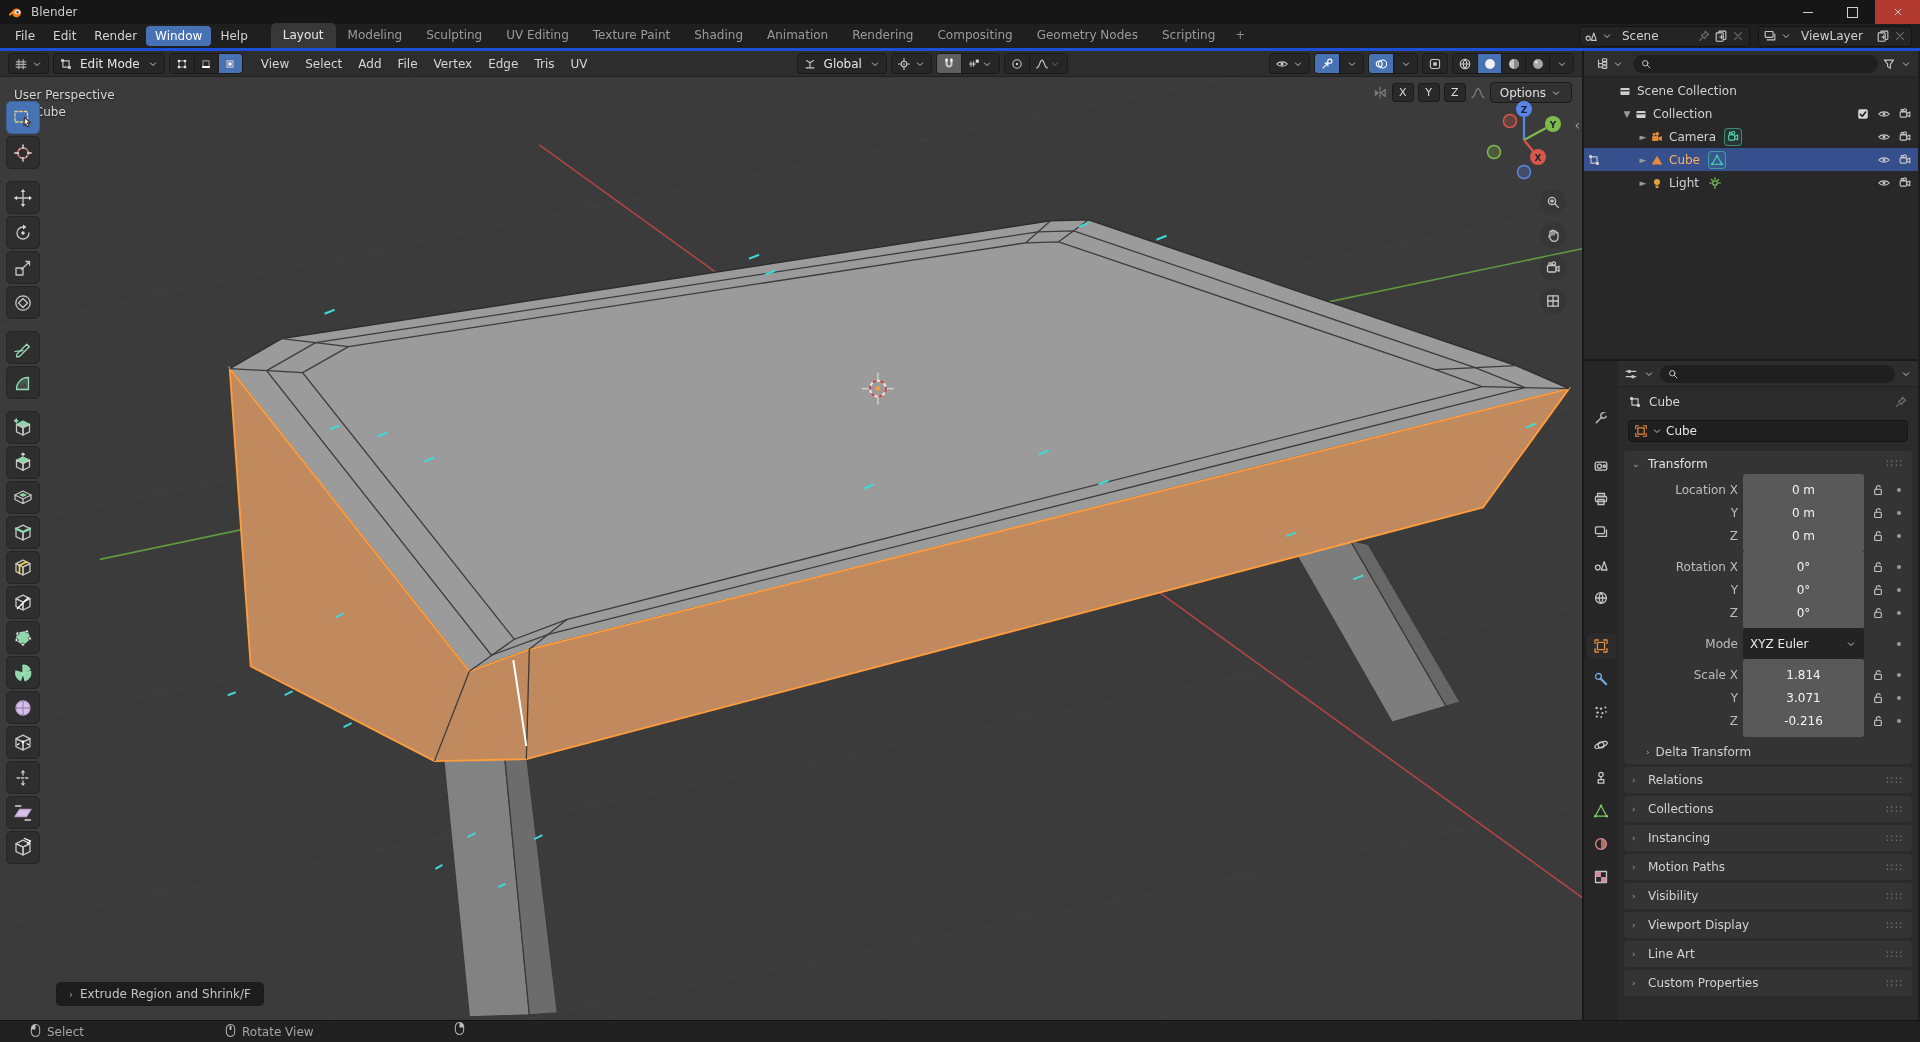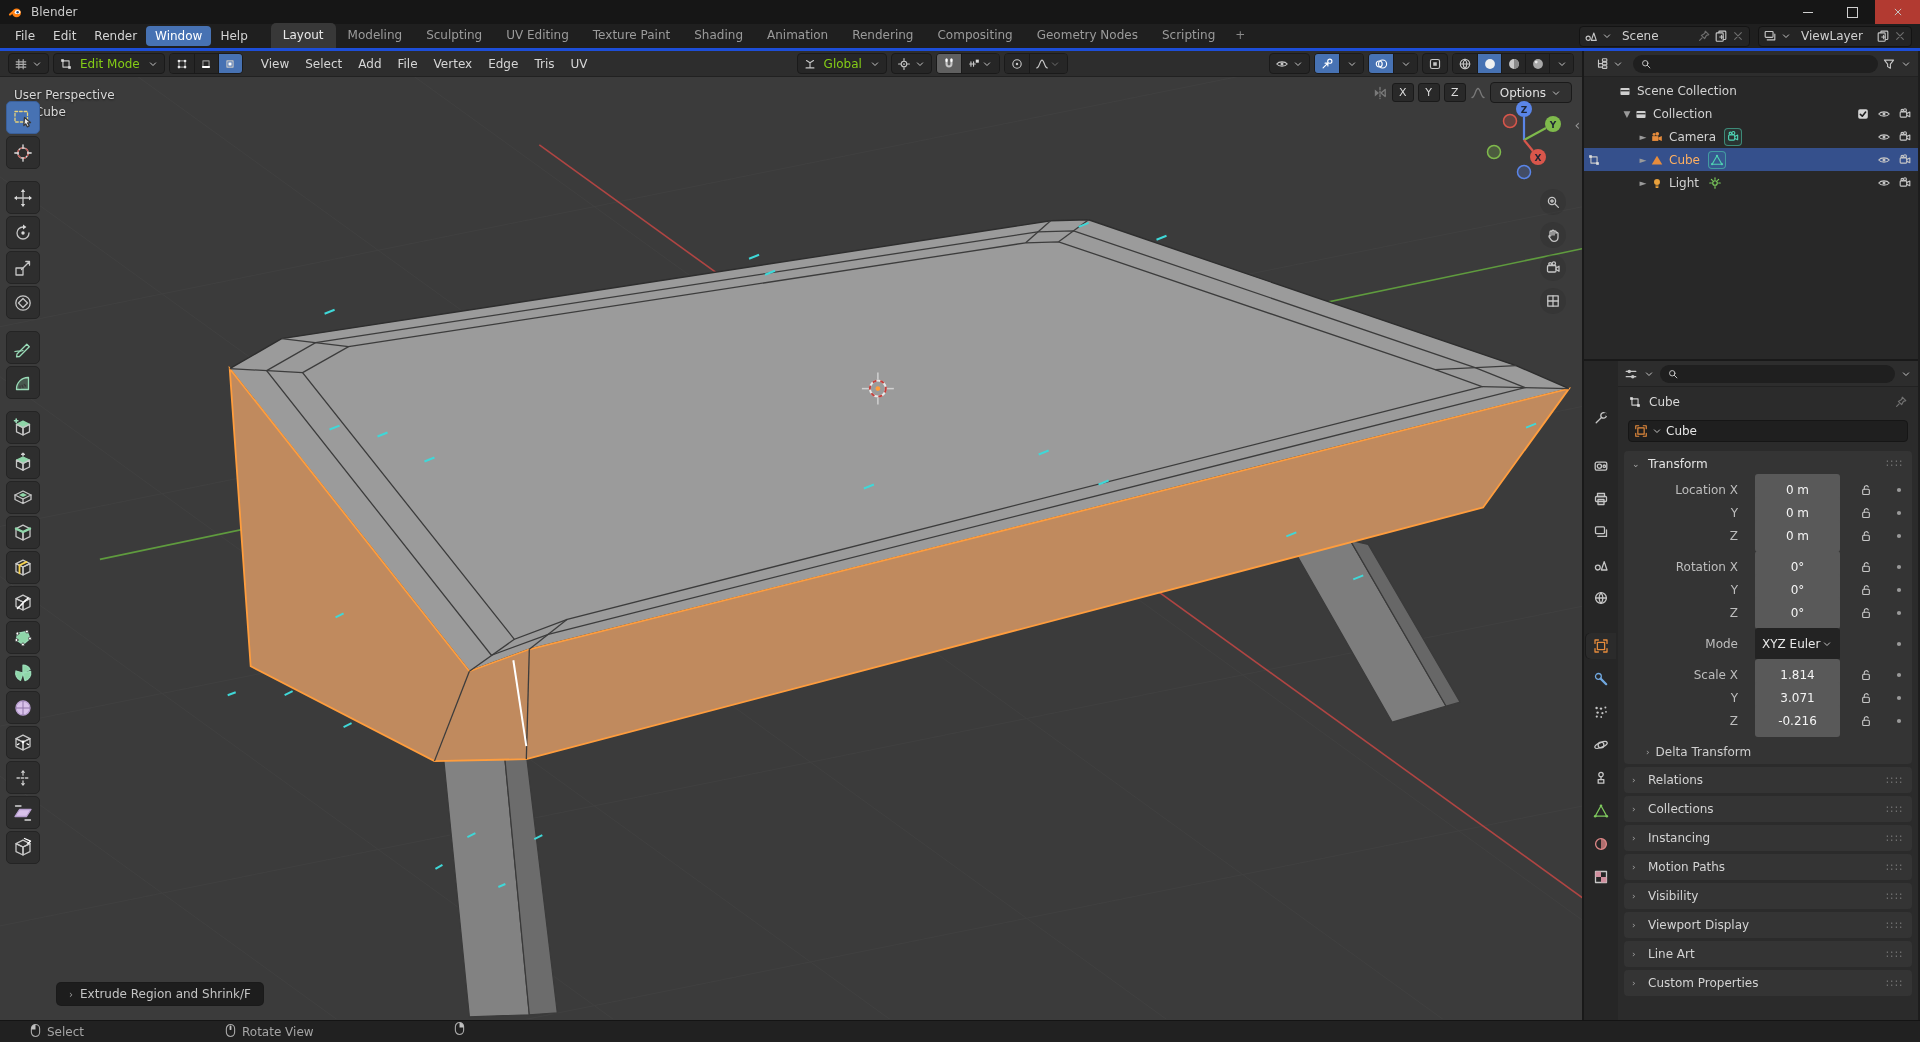--- a/index.html
+++ b/index.html
@@ -29,21 +29,21 @@
   .selector { display:flex; align-items:center; gap:3px; background:#242424; border:1px solid #131313; border-radius:4px; height:21px; padding:0 4px; }
   .sel-text { color:#d0d0d0; padding:0 6px; min-width:78px; }
   .dim { opacity:.45; }
 
   
   .workspace { flex:1; display:flex; min-height:0; }
   .vp-col { width:1584px; display:flex; flex-direction:column; border-right:2px solid #191919; }
 
   .vp-header { height:26px; background:#2d2d2d; display:flex; align-items:center; padding:0 8px; gap:4px; flex:none; border-bottom:1px solid #212121; }
   .widget { display:flex; align-items:center; gap:3px; background:#262626; border:1px solid #1a1a1a; border-radius:4px; height:21px; padding:0 5px; }
-  .widget .wtext { color:#84cc16; padding:0 4px; }
+  .widget .wtext { color:#e5e5e5; padding:0 4px; }
   .seg-group { display:flex; height:21px; border-radius:4px; overflow:hidden; border:1px solid #1a1a1a; }
   .seg { width:24px; display:flex; align-items:center; justify-content:center; background:#262626; }
   .seg + .seg { border-left:1px solid #1a1a1a; }
   .seg.active { background:#4772b3; }
   .vp-menus { display:flex; align-items:center; margin-left:6px; }
   .vp-menu { padding:4px 8px; color:#d6d6d6; border-radius:3px; }
   .spacer { flex:1; }
   .tglbtn { width:26px; height:21px; display:flex; align-items:center; justify-content:center; background:#262626; border:1px solid #1a1a1a; border-radius:4px; }
 
   .vp-canvas { position:relative; flex:1; background:#3b3b3b; overflow:hidden; }
@@ -97,21 +97,21 @@
   .breadcrumb-row { height:30px; display:flex; align-items:center; gap:7px; padding:0 10px; }
   .bc-text { color:#d8d8d8; }
   .name-row { height:28px; display:flex; align-items:center; padding:0 10px; }
   .name-field { flex:1; height:22px; background:#1f1f1f; border:1px solid #161616; border-radius:4px; display:flex; align-items:center; gap:3px; padding:0 5px; color:#e6e6e6; }
   .panels { flex:1; overflow:hidden; padding:6px 6px 0; display:flex; flex-direction:column; gap:3px; }
   .panel { background:#343434; border-radius:4px; }
   .panel-header { height:25px; display:flex; align-items:center; gap:6px; padding:0 8px; color:#e3e3e3; }
   .panel-header .chev { color:#a8a8a8; font-size:9px; width:10px; }
   .dragdots { margin-left:auto; color:#757575; letter-spacing:2px; font-size:11px; }
   .panel-body { padding:2px 6px 8px 6px; }
-  .t-row { display:flex; align-items:center; height:23px; gap:17px; }
+  .t-row { display:flex; align-items:center; height:23px; gap:5px; }
   .t-row.grp { margin-top:8px; }
   .t-label { width:108px; text-align:right; color:#bdbdbd; flex:none; }
   .t-input { flex:1; height:32px; background:#595959; border-radius:3px; display:flex; align-items:center; justify-content:center; color:#f4f4f4; }
   .t-input.dropdown { background:#232323; justify-content:flex-start; padding:0 7px; color:#e8e8e8; }
   .t-input.dropdown .dd-chev { margin-left:auto; }
   .t-lock { width:18px; display:flex; justify-content:center; }
   .t-dot { width:14px; display:flex; justify-content:center; }
   .subsection-row { display:flex; align-items:center; gap:6px; height:24px; padding-left:22px; color:#cfcfcf; }
   .subsection-row .chev { color:#a0a0a0; font-size:9px; }
   .section { background:#343434; border-radius:4px; height:26px; display:flex; align-items:center; gap:6px; padding:0 8px; color:#d3d3d3; }

